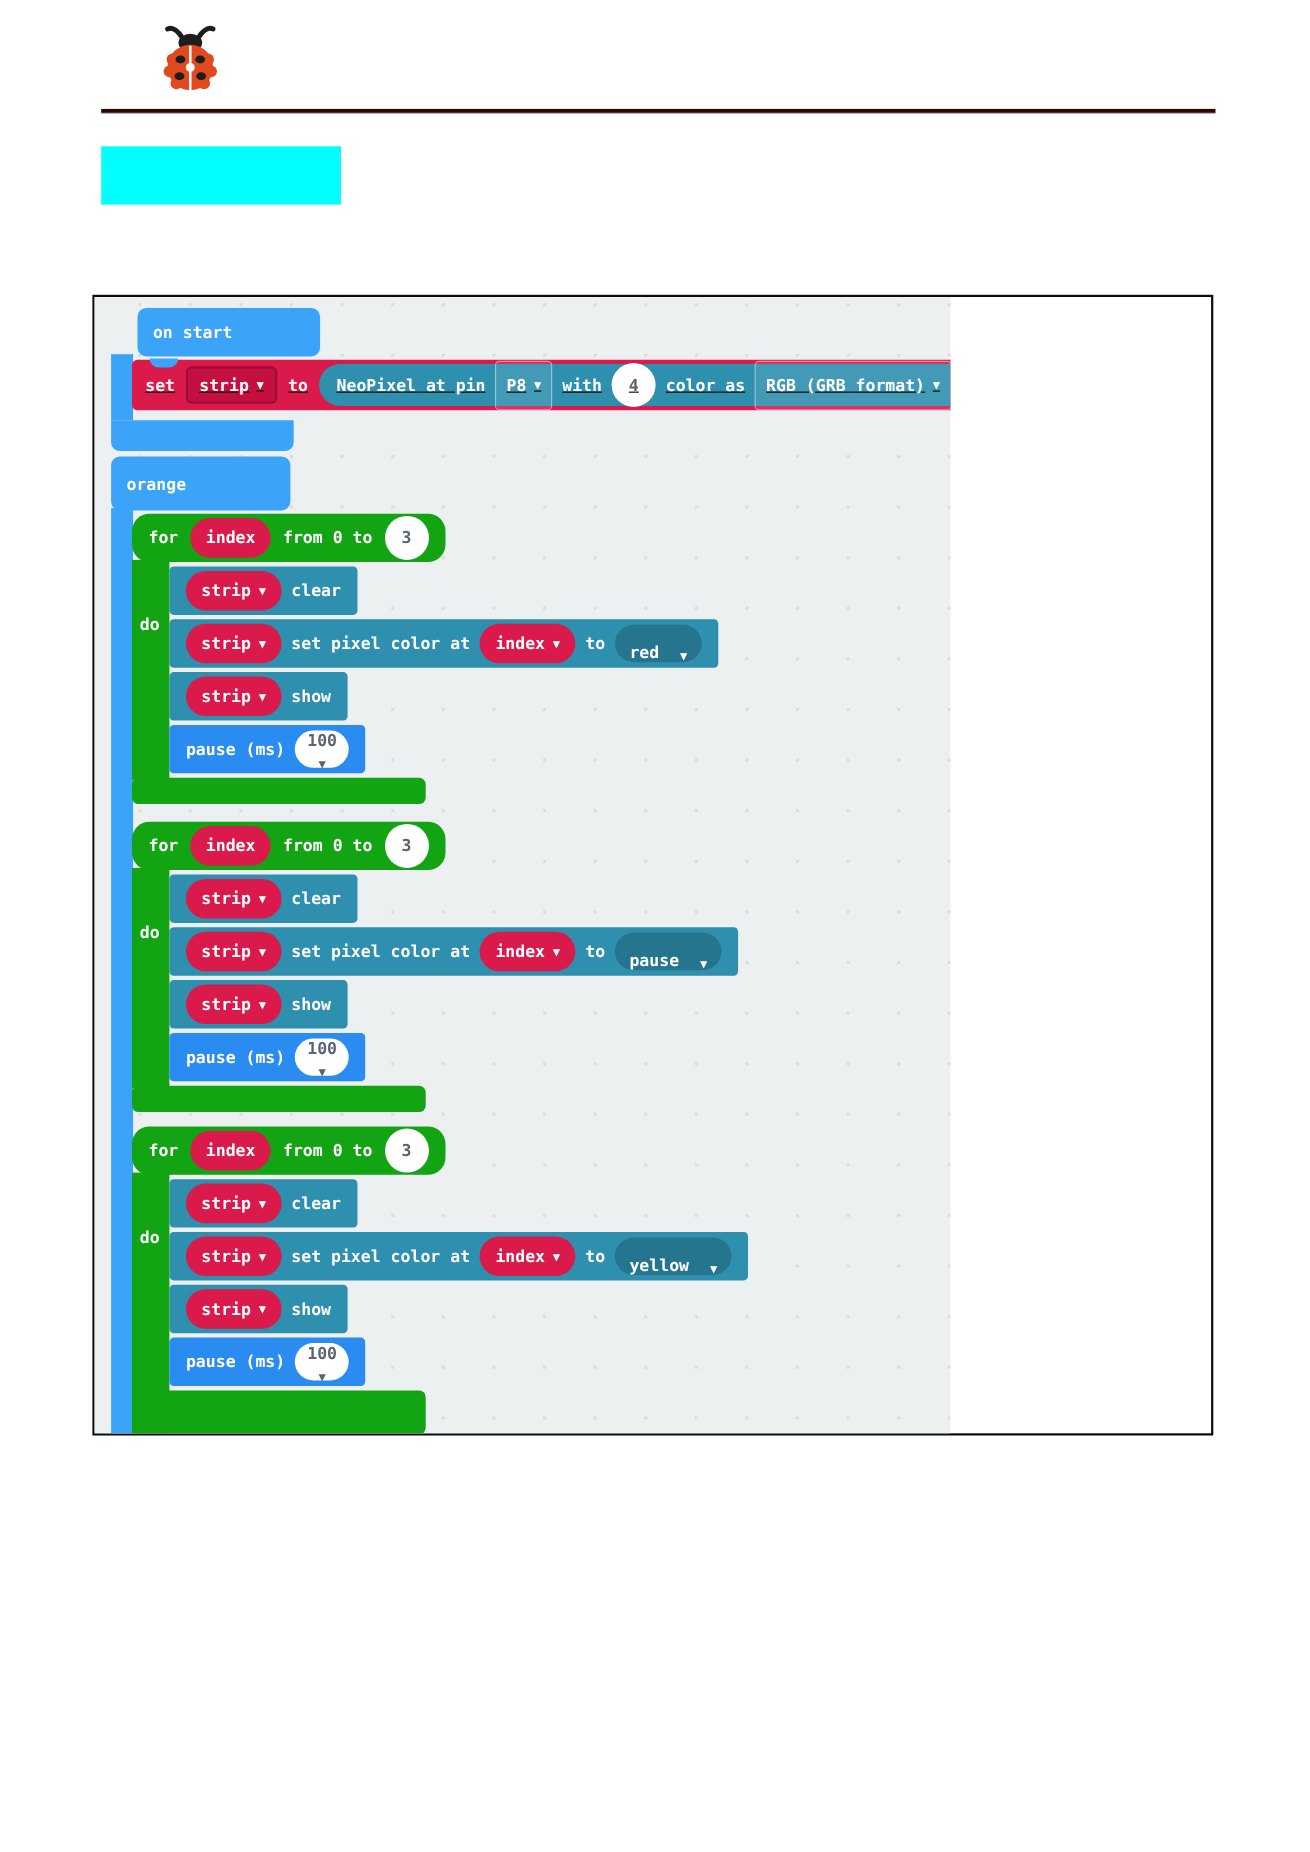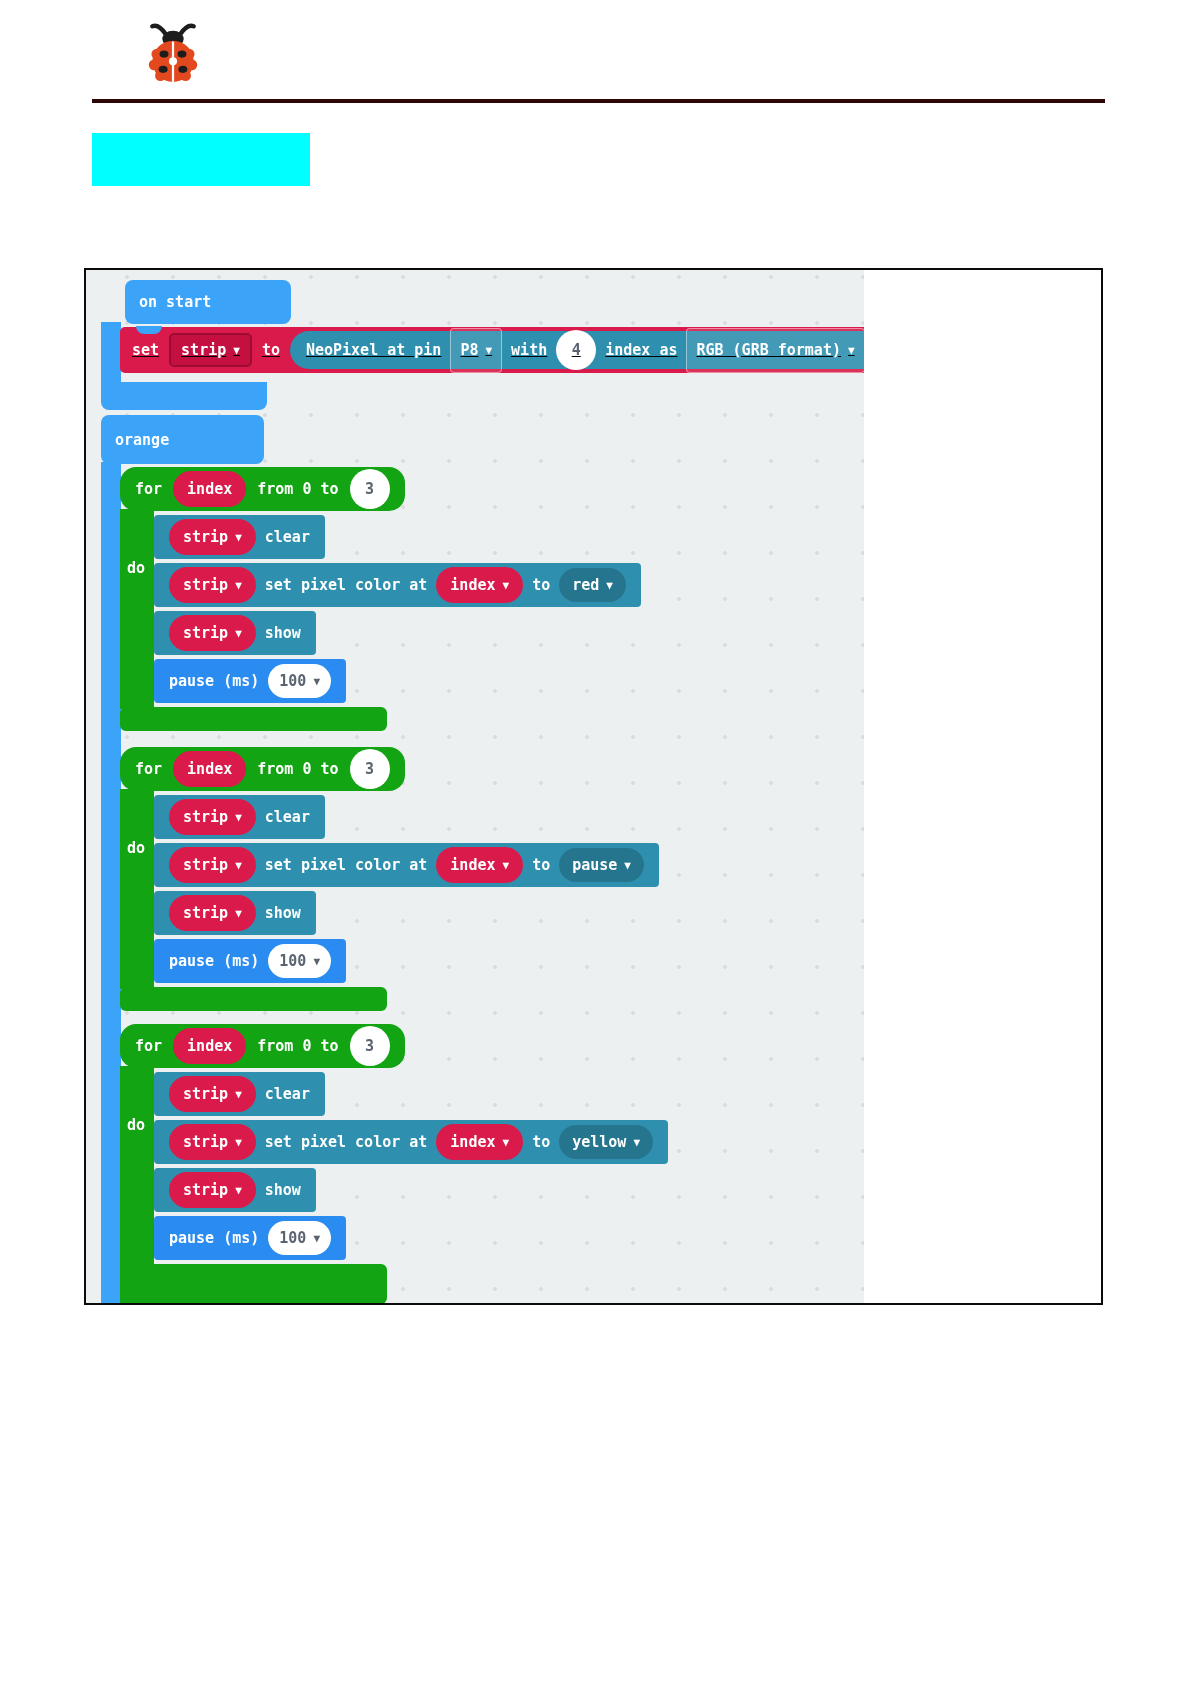--- a/index.html
+++ b/index.html
@@ -45,26 +45,26 @@
 
   
   .pill { background:#da1a4a; border-radius:18px; height:36px;
           display:inline-flex; align-items:center; gap:7px; padding:0 14px; }
   .var-dd { background:#c31040; border:2px solid #9e0c33; border-radius:5px; height:34px;
             display:inline-flex; align-items:center; gap:7px; padding:0 10px; }
   .field-dd { background:rgba(255,255,255,0.10); border:1px solid rgba(255,255,255,0.45);
               border-radius:4px; height:45px; display:inline-flex; align-items:center;
               gap:7px; padding:0 9px; }
   .color-dd { background:rgba(0,0,0,0.18); border-radius:17px; height:34px;
-              display:inline-flex; align-items:center; gap:7px; padding:0 13px; }
+              display:inline-flex; align-items:flex-end; gap:19px; padding:0 13px; }
   .num-circle { background:#fff; color:#5b6270; border-radius:50%; width:40px; height:40px;
                 display:inline-flex; align-items:center; justify-content:center; }
   .num-circle .mtxt, .num-oval .mtxt { color:#5b6270; }
   .num-oval { background:#fff; color:#5b6270; border-radius:17px; height:34px;
-              display:inline-flex; align-items:center; gap:7px; padding:0 11px; }
+              display:inline-flex; align-items:center; gap:7px; padding:0 11px;flex-direction:column; }
 
   
   .loop { position:absolute; left:34px; width:700px; }
   .for-bar { position:absolute; left:0; top:0; background:#12a412; border-radius:16px;
              height:44px; display:inline-flex; align-items:center; gap:11px; padding:0 15px; }
   .do-wall { position:absolute; left:0; top:42px; width:34px; height:200px; background:#12a412; }
   .do-label { position:absolute; left:7px; top:56px;margin-top:36px; }
   .loop-bottom { position:absolute; left:0; top:240px; height:24px; width:267px;
                  background:#12a412; border-radius:6px; }
   .r-clear { left:34px; top:48px; }
@@ -123,21 +123,21 @@
         <span class="teal-pill">
           <span class="mtxt">NeoPixel at pin</span>
           <span class="field-dd">
             <span class="mtxt">P8</span>
             <span class="mtxt arrow">▼</span>
           </span>
           <span class="mtxt">with</span>
           <span class="num-circle">
             <span class="mtxt">4</span>
           </span>
-          <span class="mtxt">index as</span>
+          <span class="mtxt">color as</span>
           <span class="field-dd">
             <span class="mtxt">RGB (GRB format)</span>
             <span class="mtxt arrow">▼</span>
           </span>
         </span>
       </div>
 
       <div class="hat-bar" style="left:15px; top:145px; width:163px; height:49px;">
         <span class="mtxt">orange</span>
       </div>

